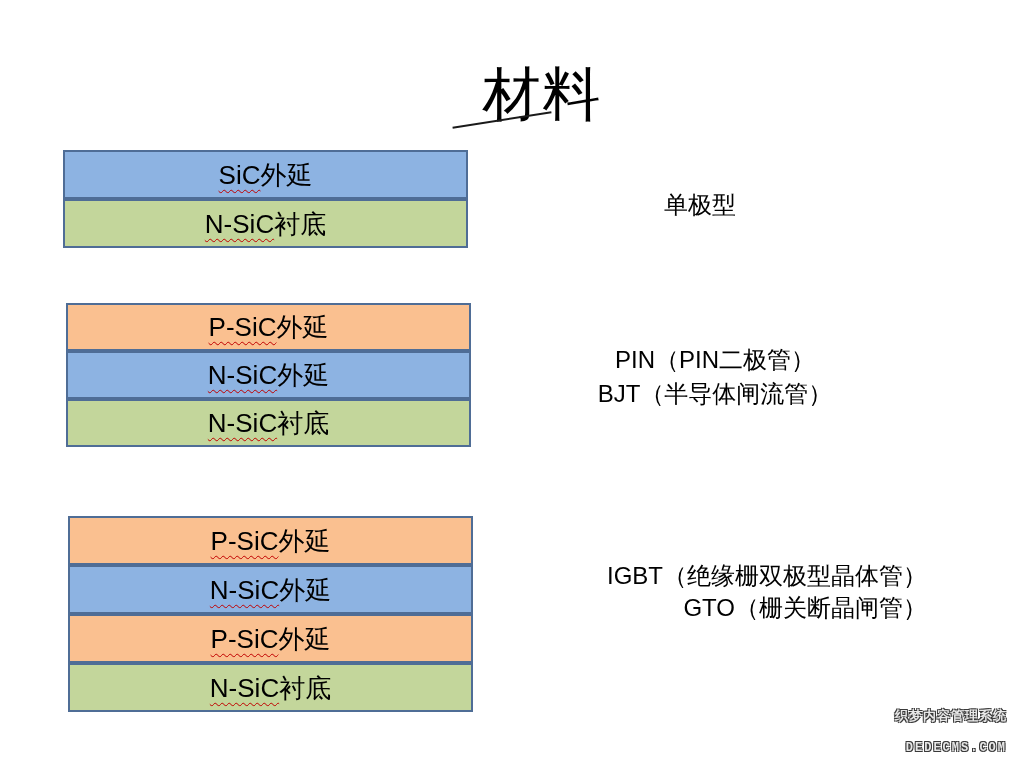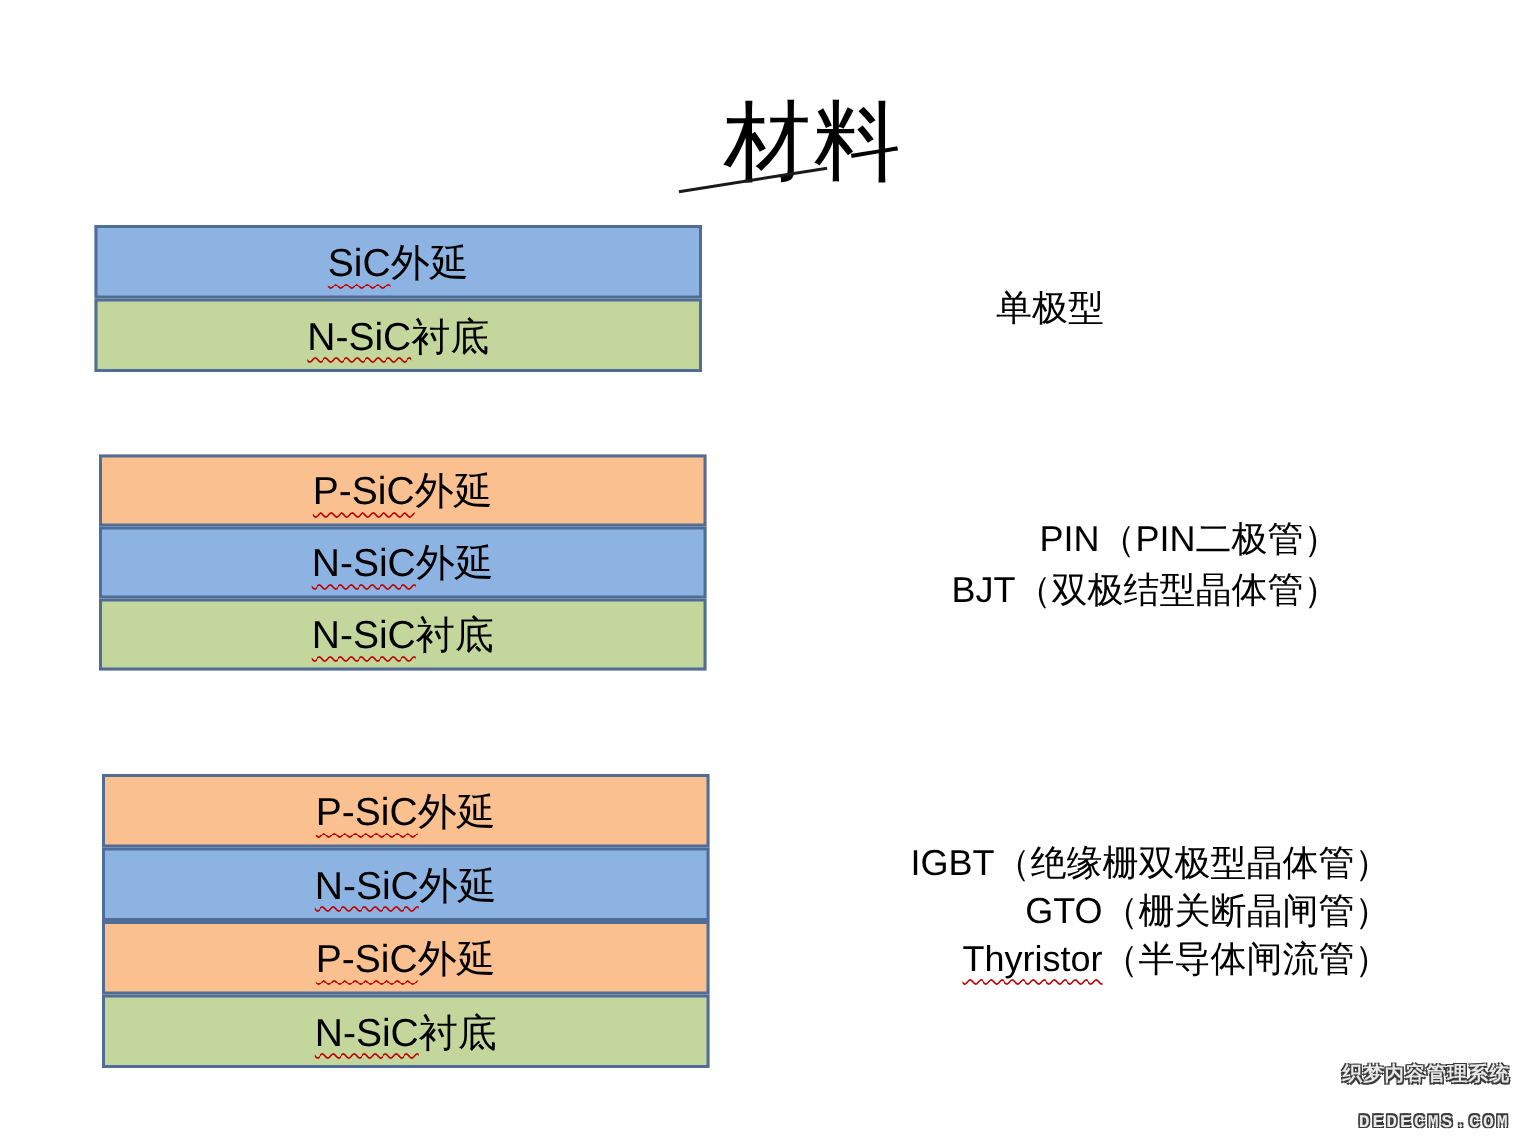--- a/index.html
+++ b/index.html
@@ -36,21 +36,21 @@
     text-decoration:underline;
     text-decoration-style:wavy;
     text-decoration-color:#C00000;
     text-decoration-thickness:1px;
     text-underline-offset:5px;
   }
   .caption{
     position:absolute;text-align:center;font-size:24px;color:#000;
   }
   #cap1{left:550px;top:189px;width:300px;}
-  #cap2{left:493px;top:343px;width:400px;line-height:34px;text-align:right;}
+  #cap2{left:515px;top:343px;width:400px;line-height:34px;}
   #cap3{left:527px;top:560px;width:400px;line-height:32px;text-align:right;}
   .watermark{
     position:absolute;right:6px;bottom:4px;text-align:right;
     font-family:Liberation Mono, monospace;font-weight:bold;color:#e8e8e8;
     text-shadow:-1px -1px 0 #3a3a3a,1px -1px 0 #3a3a3a,
                 -1px 1px 0 #3a3a3a,1px 1px 0 #3a3a3a;
   }
   .watermark .l1{font-size:13px;letter-spacing:1px;line-height:15px;}
   .watermark .l2{font-size:12px;letter-spacing:2px;line-height:15px;margin-top:17px;}
 </style>
@@ -85,21 +85,21 @@
       <span class="wavy">N-SiC</span>
         <span>外延</span>
     </div>
     <div class="layer" data-fill="green">
       <span class="wavy">N-SiC</span>
         <span>衬底</span>
     </div>
   </div>
   <div class="caption" id="cap2">
     <div>PIN（PIN二极管）</div>
-    <div>BJT（双极结型晶体管）</div>
+    <div>BJT（半导体闸流管）</div>
   </div>
 
   <div class="stack" id="stack3">
     <div class="layer" data-fill="orange">
       <span class="wavy">P-SiC</span>
         <span>外延</span>
     </div>
     <div class="layer" data-fill="blue">
       <span class="wavy">N-SiC</span>
         <span>外延</span>
@@ -109,21 +109,20 @@
         <span>外延</span>
     </div>
     <div class="layer" data-fill="green">
       <span class="wavy">N-SiC</span>
         <span>衬底</span>
     </div>
   </div>
   <div class="caption" id="cap3">
     <div>IGBT（绝缘栅双极型晶体管）</div>
     <div>GTO（栅关断晶闸管）</div>
-    <div><span class="wavy">Thyristor</span><span>（半导体闸流管）</span></div>
   </div>
 
   <div class="watermark">
     <div class="l1">织梦内容管理系统</div>
     <div class="l2">DEDECMS.COM</div>
   </div>
 
 </div>
 
 </body></html>

